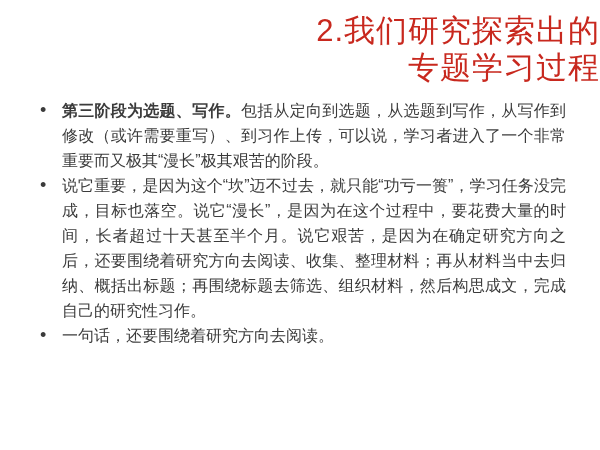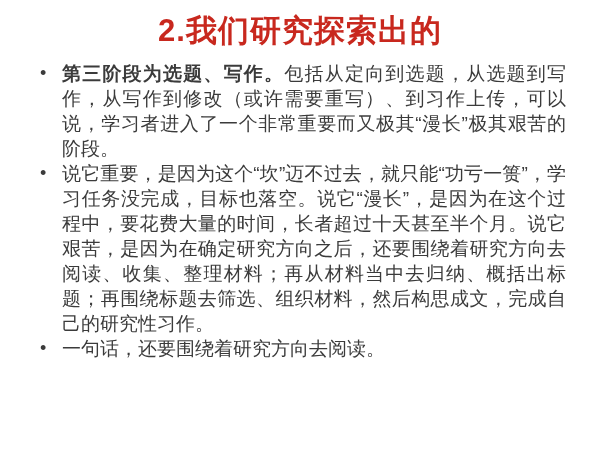--- a/index.html
+++ b/index.html
@@ -10,22 +10,22 @@
   .slide {
     position: relative;
     width: 600px;
     height: 450px;
     background: #ffffff;
     overflow: hidden;
     font-family: "Liberation Sans", sans-serif;
   }
   .slide-title {
     padding-top: 12px;
-    text-align: center;
-    font-weight: bold;
+    text-align: right;
+    font-weight: normal;
     font-size: 31px;
     line-height: 37px;
     color: #c8281e;
     letter-spacing: 1px;
   }
   .slide-body {
     margin-top: 12px;
     padding: 0 34px 0 38px;
     color: #3b3b3b;
   }
@@ -37,36 +37,37 @@
     flex: 0 0 22px;
     width: 22px;
     font-size: 18px;
     line-height: 25px;
     color: #3b3b3b;
     text-align: left;
     padding-left: 2px;
   }
   .bullet-text {
     flex: 1;
-    font-size: 19px;
+    font-size: 16px;
     line-height: 25px;
     text-align: justify;
     text-justify: inter-ideograph;
   }
   .bullet-lead {
     font-weight: bold;
   }
 </style>
 </head>
 <body>
 
 <div class="slide">
 
   <div class="slide-title">
     <div>2.我们研究探索出的</div>
+    <div>专题学习过程</div>
   </div>
 
   <div class="slide-body">
 
     <div class="bullet-item">
       <span class="bullet-marker">•</span>
       <span class="bullet-text"><span class="bullet-lead">第三阶段为选题、写作。</span><span>包括从定向到选题，从选题到写作，从写作到修改（或许需要重写）、到习作上传，可以说，学习者进入了一个非常重要而又极其“漫长”极其艰苦的阶段。</span></span>
     </div>
 
     <div class="bullet-item">

